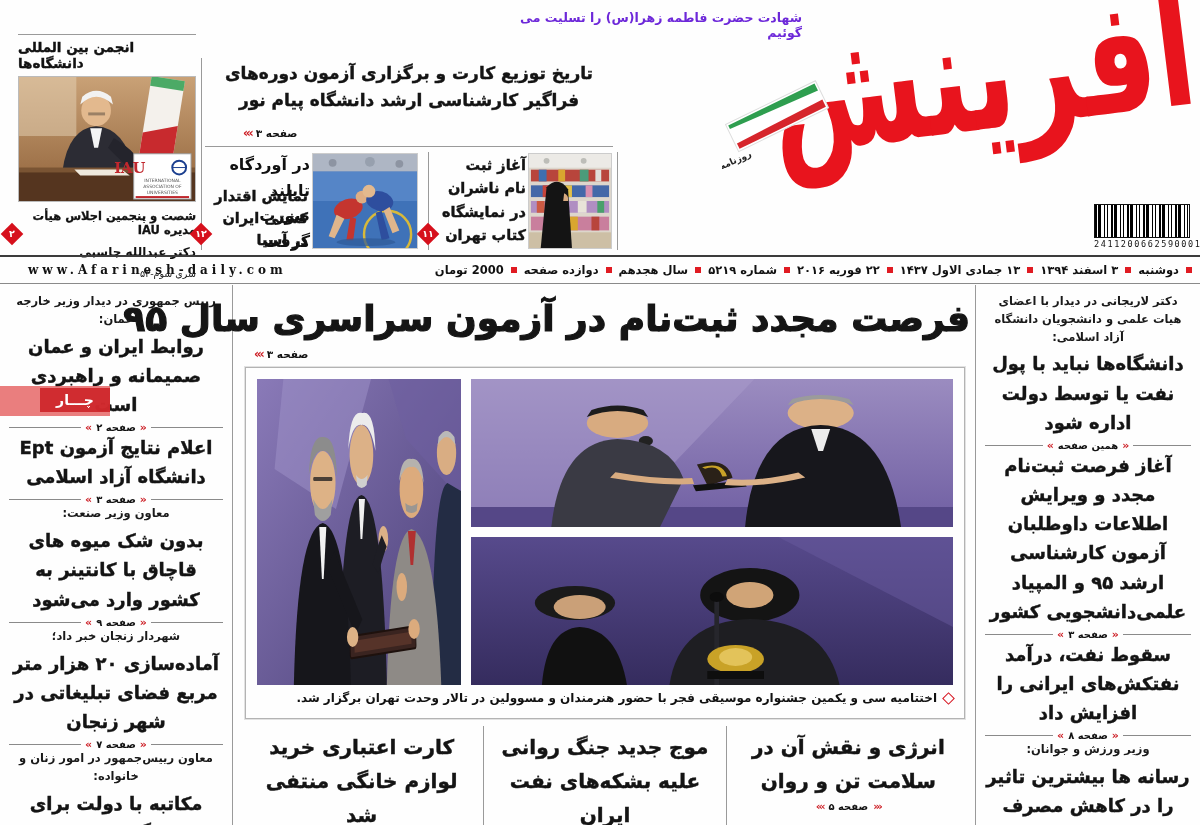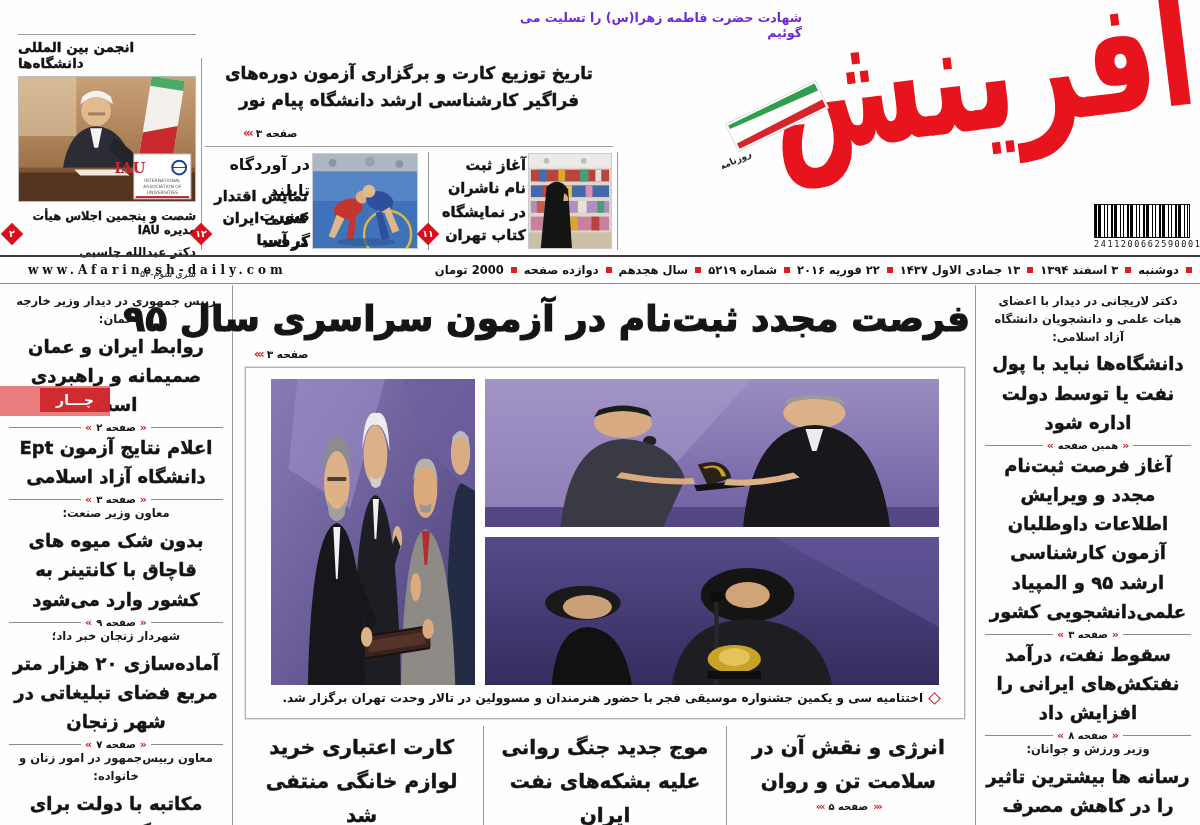--- a/index.html
+++ b/index.html
@@ -66,21 +66,21 @@
   .side-art .kicker { margin-bottom:3px; }
 
   
   .ribbon { position:absolute; left:0; top:386px; width:110px; height:30px; z-index:7; background:rgba(228,90,90,.78); }
   .ribbon-inner { position:absolute; right:0; top:2px; width:70px; height:24px; background:rgba(205,35,40,.9); color:#fff; font-size:14px; font-weight:bold; text-align:center; line-height:24px; direction:rtl; }
 
   
   .center-col { position:absolute; left:240px; top:285px; width:730px; }
   .lead-hl { margin-top:13px; font-size:36px; font-weight:bold; text-align:center; direction:rtl; white-space:nowrap; letter-spacing:-1px; color:#151515; -webkit-text-stroke:1.2px #151515; }
   .lead-pref { margin:8px 0 0 14px; }
-  .photo-box { margin:6px auto 0; width:720px; height:352px; border:1px solid #b3b3b3; outline:1px solid #e2e2e2; padding:11px 25px 6px; }
+  .photo-box { margin:6px auto 0; width:720px; height:352px; border:1px solid #b3b3b3; outline:1px solid #e2e2e2; padding:11px 11px 6px; }
   .photo-grid { display:grid; grid-template-columns:204px 1fr; grid-template-rows:1fr 1fr; gap:10px; height:306px; direction:ltr; }
   .photo-grid .big { grid-row:1 / span 2; }
   .photo-grid > div { overflow:hidden; }
   .caption { margin-top:6px; display:flex; align-items:center; gap:7px; direction:rtl; font-size:12px; font-weight:bold; }
   .cap-diamond { width:9px; height:9px; border:1.6px solid #d6101c; transform:rotate(45deg); flex:0 0 auto; }
 
   .bottom-row { display:grid; grid-template-columns:1fr 1fr 1fr; direction:rtl; margin-top:7px; height:74px; }
   .bottom-item { padding:4px 14px 0; }
   .bottom-item.mid { border-left:1px solid #9a9a9a; border-right:1px solid #9a9a9a; }
   .bottom-item .hl { font-size:20px; line-height:1.7; }

